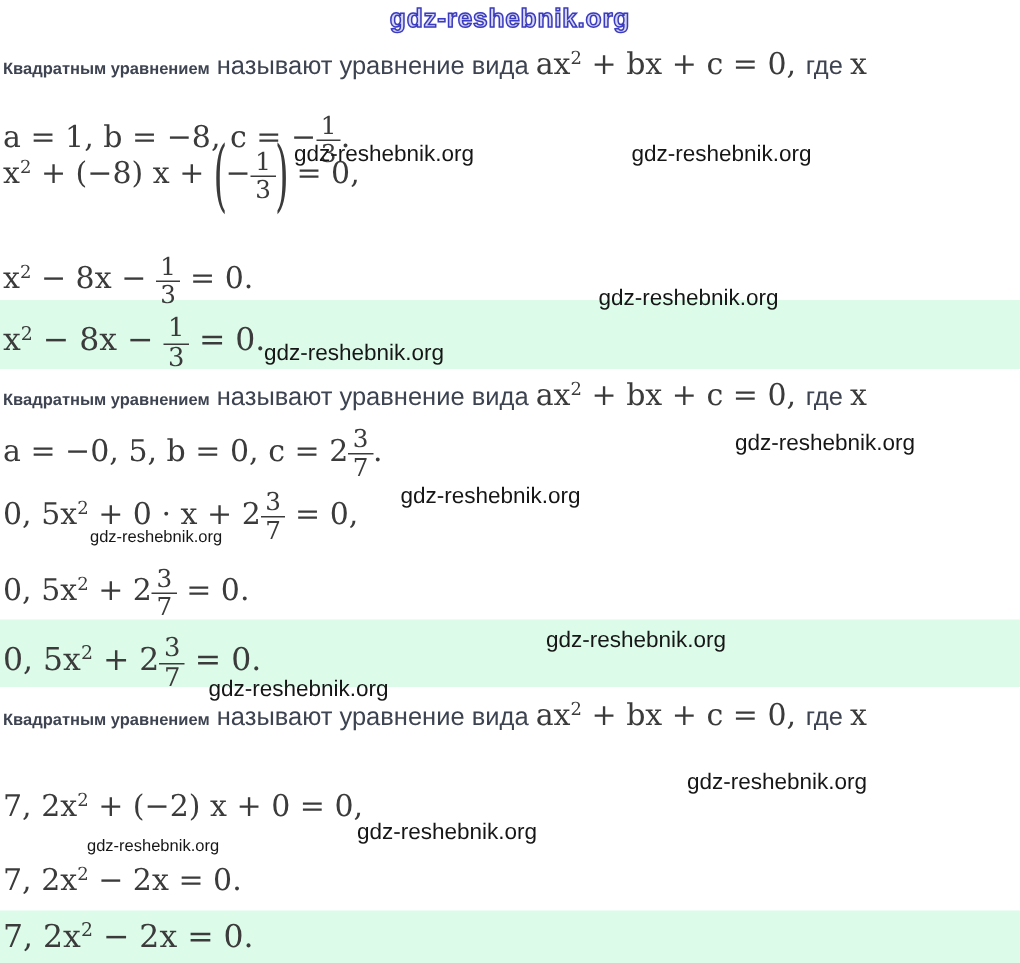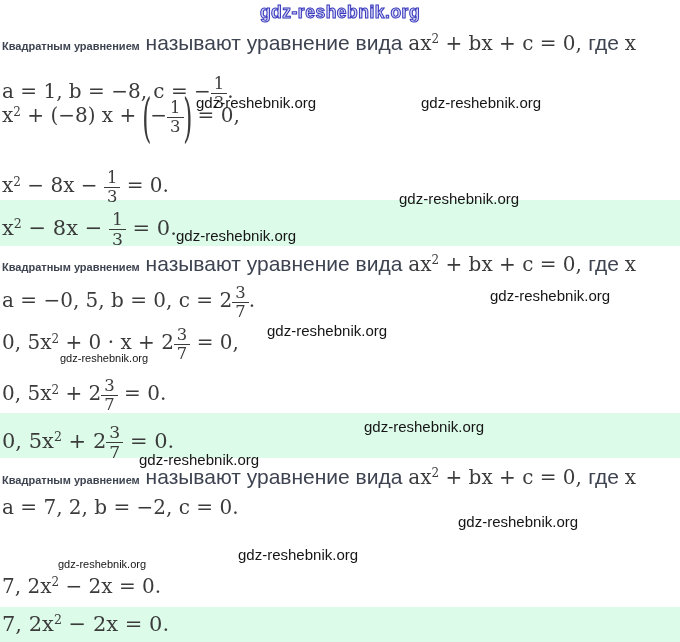--- a/index.html
+++ b/index.html
@@ -13,21 +13,21 @@
   
   .line{position:absolute;left:2px;white-space:nowrap;}
   .math{
     font-family:"DejaVu Serif",serif;
     color:#3b3b3b;
     font-size:20px;
     line-height:1;
   }
   .math .it{}
   .math .t-b{font-family:"Liberation Sans",sans-serif;font-weight:700;font-size:11px;color:#3d4350;}
-  .math .t-s{font-family:"Liberation Sans",sans-serif;font-weight:400;font-size:21px;color:#3d4350;}
+  .math .t-s{font-family:"Liberation Sans",sans-serif;font-weight:400;font-size:17px;color:#3d4350;}
   .math .sup{font-size:0.6em;vertical-align:0.55em;}
   .math .frac{
     display:inline-block;vertical-align:-0.62em;
     text-align:center;font-size:0.82em;line-height:1;
   }
   .math .frac .fn{display:block;padding:0 3px 1px;}
   .math .frac .fd{display:block;border-top:1.4px solid currentColor;padding:1px 3px 0;}
   .math .big{
     display:inline-block;font-size:1.5em;line-height:0.8;
     transform:scale(0.78,1.75);vertical-align:-0.2em;margin:0 -2px;
@@ -68,21 +68,21 @@
   <div class="line math" style="top:170px;"><span class="it">x</span><span class="sup">2</span><span> − 8</span><span class="it">x</span><span> − </span><span class="frac"><span class="fn">1</span><span class="fd">3</span></span><span> = 0.</span></div>
   <div class="line math ans" style="top:211px;"><span class="it">x</span><span class="sup">2</span><span> − 8</span><span class="it">x</span><span> − </span><span class="frac"><span class="fn">1</span><span class="fd">3</span></span><span> = 0.</span></div>
 
   <div class="line math" style="top:253px;"><span class="t-b">Квадратным уравнением</span><span class="t-s"> называют уравнение вида </span><span class="it">ax</span><span class="sup">2</span><span> + </span><span class="it">bx</span><span> + </span><span class="it">c</span><span> = 0, </span><span class="t-s">где </span><span class="it">x</span></div>
   <div class="line math" style="top:285px;"><span class="it">a</span><span> = −0, 5, </span><span class="it">b</span><span> = 0, </span><span class="it">c</span><span> = 2</span><span class="frac"><span class="fn">3</span><span class="fd">7</span></span><span>.</span></div>
   <div class="line math" style="top:327px;"><span>0, 5</span><span class="it">x</span><span class="sup">2</span><span> + 0 · </span><span class="it">x</span><span> + 2</span><span class="frac"><span class="fn">3</span><span class="fd">7</span></span><span> = 0,</span></div>
   <div class="line math" style="top:378px;"><span>0, 5</span><span class="it">x</span><span class="sup">2</span><span> + 2</span><span class="frac"><span class="fn">3</span><span class="fd">7</span></span><span> = 0.</span></div>
   <div class="line math ans" style="top:424px;"><span>0, 5</span><span class="it">x</span><span class="sup">2</span><span> + 2</span><span class="frac"><span class="fn">3</span><span class="fd">7</span></span><span> = 0.</span></div>
 
   <div class="line math" style="top:466px;"><span class="t-b">Квадратным уравнением</span><span class="t-s"> называют уравнение вида </span><span class="it">ax</span><span class="sup">2</span><span> + </span><span class="it">bx</span><span> + </span><span class="it">c</span><span> = 0, </span><span class="t-s">где </span><span class="it">x</span></div>
-  <div class="line math" style="top:497px;"><span class="it">a</span><span> = 7, 2, </span><span class="it">b</span><span> = −2, </span><span class="it">c</span><span> = 0.</span></div>
+  <div class="line math" style="top:527px;"><span>7, 2</span><span class="it">x</span><span class="sup">2</span><span> + (−2) </span><span class="it">x</span><span> + 0 = 0,</span></div>
   <div class="line math" style="top:576px;"><span>7, 2</span><span class="it">x</span><span class="sup">2</span><span> − 2</span><span class="it">x</span><span> = 0.</span></div>
   <div class="line math ans" style="top:614px;"><span>7, 2</span><span class="it">x</span><span class="sup">2</span><span> − 2</span><span class="it">x</span><span> = 0.</span></div>
 
   <span class="wm" style="left:196px;top:94px;">gdz-reshebnik.org</span>
   <span class="wm" style="left:421px;top:94px;">gdz-reshebnik.org</span>
   <span class="wm" style="left:399px;top:190px;">gdz-reshebnik.org</span>
   <span class="wm" style="left:176px;top:227px;">gdz-reshebnik.org</span>
   <span class="wm" style="left:490px;top:287px;">gdz-reshebnik.org</span>
   <span class="wm" style="left:267px;top:322px;">gdz-reshebnik.org</span>
   <span class="wm wm-sm" style="left:60px;top:352px;">gdz-reshebnik.org</span>

